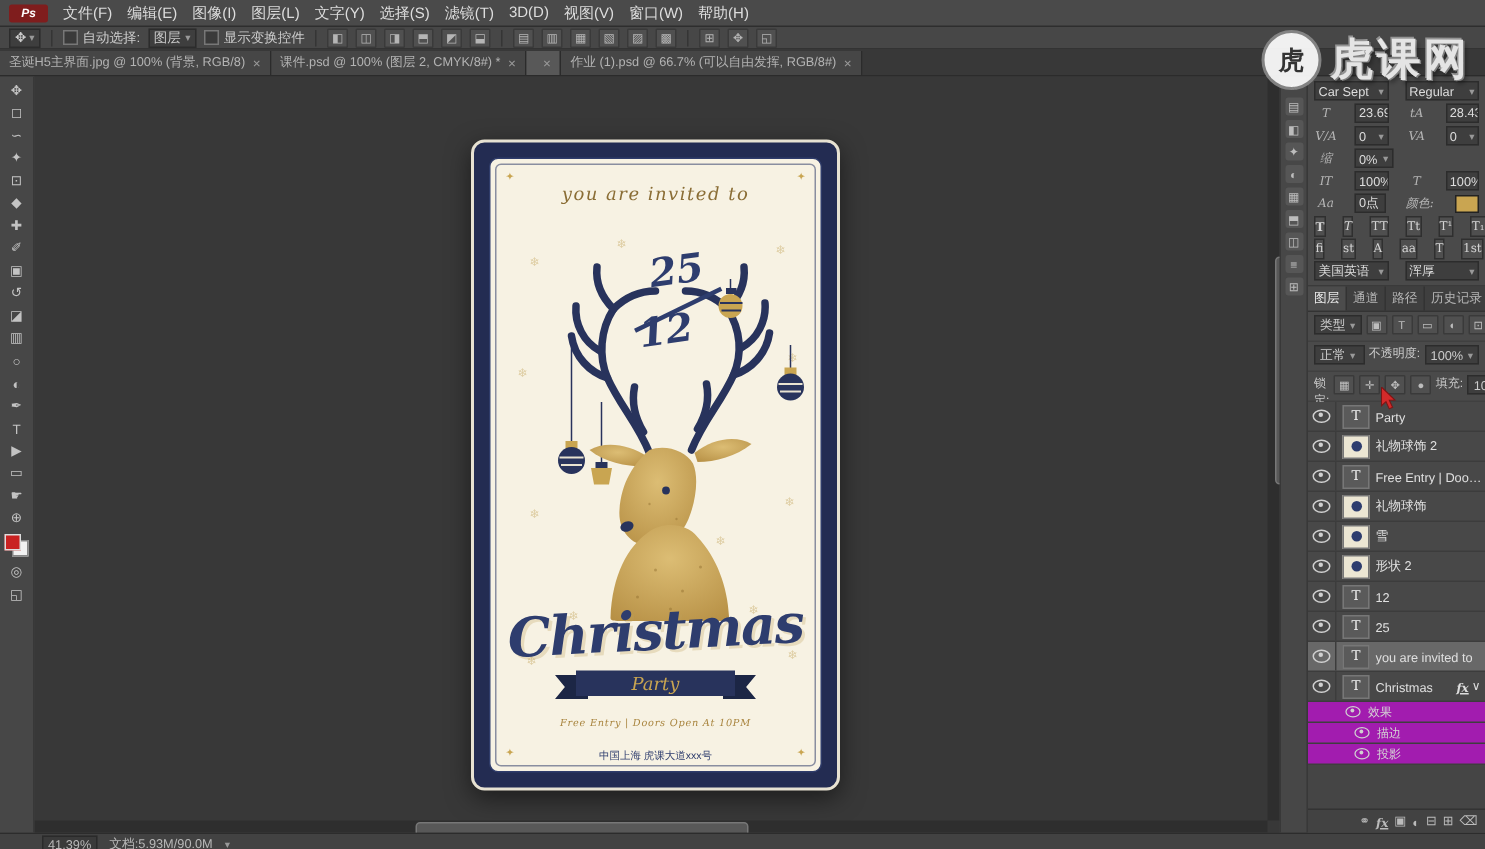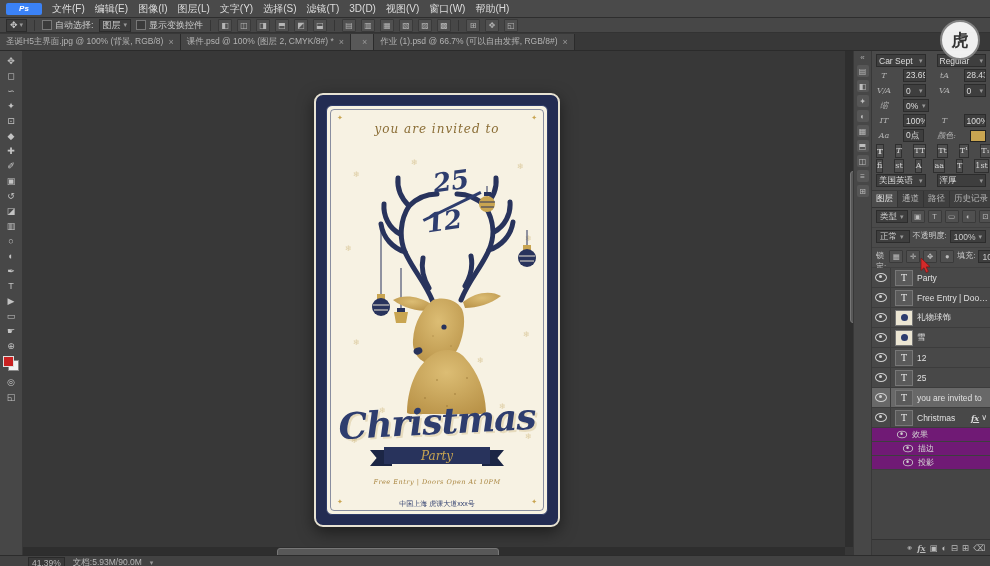--- a/index.html
+++ b/index.html
@@ -1,20 +1,20 @@
 <!DOCTYPE html>
 <html><head>
 <meta charset="utf-8">
 <style>
   html,body{margin:0;padding:0;background:#222;}
   .app{position:relative;width:990px;height:566px;overflow:hidden;background:#3d3d3d;
        font-family:"Liberation Sans","DejaVu Sans",sans-serif;color:#ccc;-webkit-user-select:none;}
   
   .menubar{height:17px;background:#4a4a4a;border-bottom:1px solid #2e2e2e;display:flex;align-items:center;gap:10px;padding:0 6px;font-size:10px;color:#ddd;}
-  .ps-logo{width:36px;height:12px;background:#3b82f6;color:#fff;font-size:8px;font-weight:bold;display:flex;align-items:center;justify-content:center;border-radius:2px;font-style:italic;}
+  .ps-logo{width:26px;height:12px;background:#7f1d1d;color:#fff;font-size:8px;font-weight:bold;display:flex;align-items:center;justify-content:center;border-radius:2px;font-style:italic;}
   .menu-item{cursor:default;white-space:nowrap;}
   
   .optionsbar{height:14px;background:#474747;border-bottom:1px solid #333;display:flex;align-items:center;gap:5px;padding:0 6px;font-size:9px;color:#ccc;}
   .tool-preset{display:flex;align-items:center;gap:2px;background:#3e3e3e;border:1px solid #2c2c2c;padding:0 3px;height:11px;}
   .sep{width:1px;height:11px;background:#353535;margin:0 2px;}
   .cb{display:inline-block;width:8px;height:8px;background:#3a3a3a;border:1px solid #777;margin-right:3px;vertical-align:-1px;}
   .opt-check{display:flex;align-items:center;white-space:nowrap;}
   .mini-select{display:flex;align-items:center;gap:3px;background:#3e3e3e;border:1px solid #2c2c2c;height:11px;padding:0 3px;white-space:nowrap;}
   .tiny-caret{font-size:7px;color:#999;}
   .obar-icon{width:12px;height:11px;display:flex;align-items:center;justify-content:center;font-size:8px;color:#b5b5b5;background:#505050;border:1px solid #3a3a3a;border-radius:1px;}
@@ -86,21 +86,21 @@
   .thumb{width:16px;height:14px;margin:0 4px;flex:none;display:flex;align-items:center;justify-content:center;border:1px solid #777;font-size:9px;}
   .thumb.ttext{background:#5a5a5a;color:#f0f0f0;font-family:"DejaVu Serif",serif;}
   .thumb.timg{background:#ece6d3;}
   .thumb.timg::after{content:"";width:7px;height:7px;background:#2e3d6e;border-radius:50%;}
   .folder{width:13px;height:9px;background:#c9c9c9;border-radius:1px;position:relative;margin:0 5px 0 6px;flex:none;}
   .folder::before{content:"";position:absolute;top:-2px;left:0;width:6px;height:2px;background:#c9c9c9;border-radius:1px 1px 0 0;}
   .gcaret{font-size:7px;color:#bbb;margin-left:2px;flex:none;}
   .lname{font-size:8.5px;color:#e0e0e0;white-space:nowrap;overflow:hidden;text-overflow:ellipsis;min-width:0;}
   .fxwrap{margin-left:auto;padding-right:3px;display:flex;gap:2px;align-items:center;color:#ddd;font-size:8px;flex:none;}
   .fxb{font:italic bold 8px "DejaVu Serif",serif;text-decoration:underline;}
-  .erow{display:flex;align-items:center;height:13px;gap:4px;padding-left:24px;background:#701a75;border-bottom:1px solid #3e3e3e;color:#d5d5d5;font-size:8px;}
+  .erow{display:flex;align-items:center;height:13px;gap:4px;padding-left:24px;background:#a21caf;border-bottom:1px solid #3e3e3e;color:#d5d5d5;font-size:8px;}
   .erow.sub{padding-left:30px;}
   .eye.sm{transform:scale(.85);}
   .lbottom{height:15px;background:#424242;border-top:1px solid #333;display:flex;align-items:center;justify-content:flex-end;gap:4px;padding:0 5px;color:#bbb;font-size:8.5px;}
   
   .statusbar{height:13px;background:#424242;border-top:1px solid #2c2c2c;display:flex;align-items:center;gap:8px;padding-left:28px;font-size:8.5px;color:#b8b8b8;}
   .zoom-field{background:#3a3a3a;border:1px solid #2a2a2a;padding:0 3px;height:10px;display:flex;align-items:center;}
   
   .watermark{position:absolute;right:10px;top:20px;display:flex;align-items:center;gap:6px;z-index:50;opacity:.93;}
   .wm-logo{width:36px;height:36px;border-radius:50%;background:#fdfdfd;border:2px solid #888;display:flex;align-items:center;justify-content:center;font-size:17px;font-weight:bold;color:#333;}
   .wm-text{font-size:29px;font-weight:bold;color:#f2f2f2;text-shadow:1px 1px 0 #858585,-1px -1px 0 #9a9a9a,2px 3px 3px rgba(0,0,0,.35);letter-spacing:2px;}
@@ -470,36 +470,50 @@
           <span class="eye-cell">
               <span class="eye"></span>
             </span>
           <span class="thumb ttext">T</span>
           <span class="lname">Party</span>
         </div>
         <div class="lrow">
           <span class="eye-cell">
               <span class="eye"></span>
             </span>
+          <span class="thumb timg"></span>
+          <span class="lname">礼物球饰 2</span>
+        </div>
+        <div class="lrow">
+          <span class="eye-cell">
+              <span class="eye"></span>
+            </span>
           <span class="thumb ttext">T</span>
           <span class="lname">Free Entry | Doors Open ...</span>
         </div>
         <div class="lrow">
           <span class="eye-cell">
               <span class="eye"></span>
             </span>
           <span class="thumb timg"></span>
           <span class="lname">礼物球饰</span>
         </div>
         <div class="lrow">
           <span class="eye-cell">
               <span class="eye"></span>
             </span>
           <span class="thumb timg"></span>
           <span class="lname">雪</span>
+        </div>
+        <div class="lrow">
+          <span class="eye-cell">
+              <span class="eye"></span>
+            </span>
+          <span class="thumb timg"></span>
+          <span class="lname">形状 2</span>
         </div>
         <div class="lrow">
           <span class="eye-cell">
               <span class="eye"></span>
             </span>
           <span class="thumb ttext">T</span>
           <span class="lname">12</span>
         </div>
         <div class="lrow">
           <span class="eye-cell">
@@ -553,19 +567,20 @@
   </div>
 
   <div class="statusbar">
     <span class="zoom-field">41.39%</span>
     <span>文档:5.93M/90.0M</span>
     <span class="tiny-caret">▾</span>
   </div>
 
   <div class="watermark">
     <span class="wm-logo">虎</span>
+    <span class="wm-text">虎课网</span>
   </div>
 
   <svg class="cursor" width="12" height="16" viewBox="0 0 12 16">
     <path d="M1,0 L1,12.5 L4,9.8 L6.2,14.6 L8.4,13.5 L6.2,8.9 L10,8.7 Z" fill="#d42a2a" stroke="#7a1515" stroke-width="0.7"></path>
   </svg>
 
 </div>
 
 </body></html>

